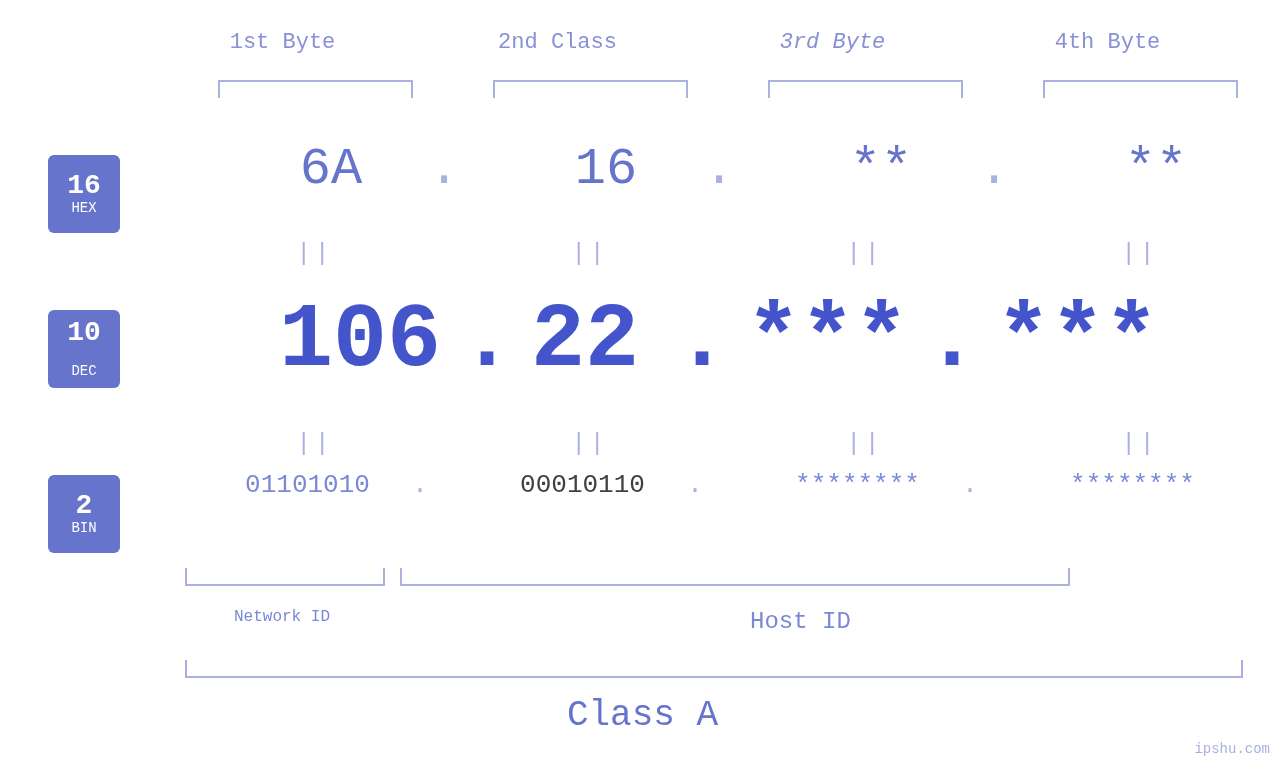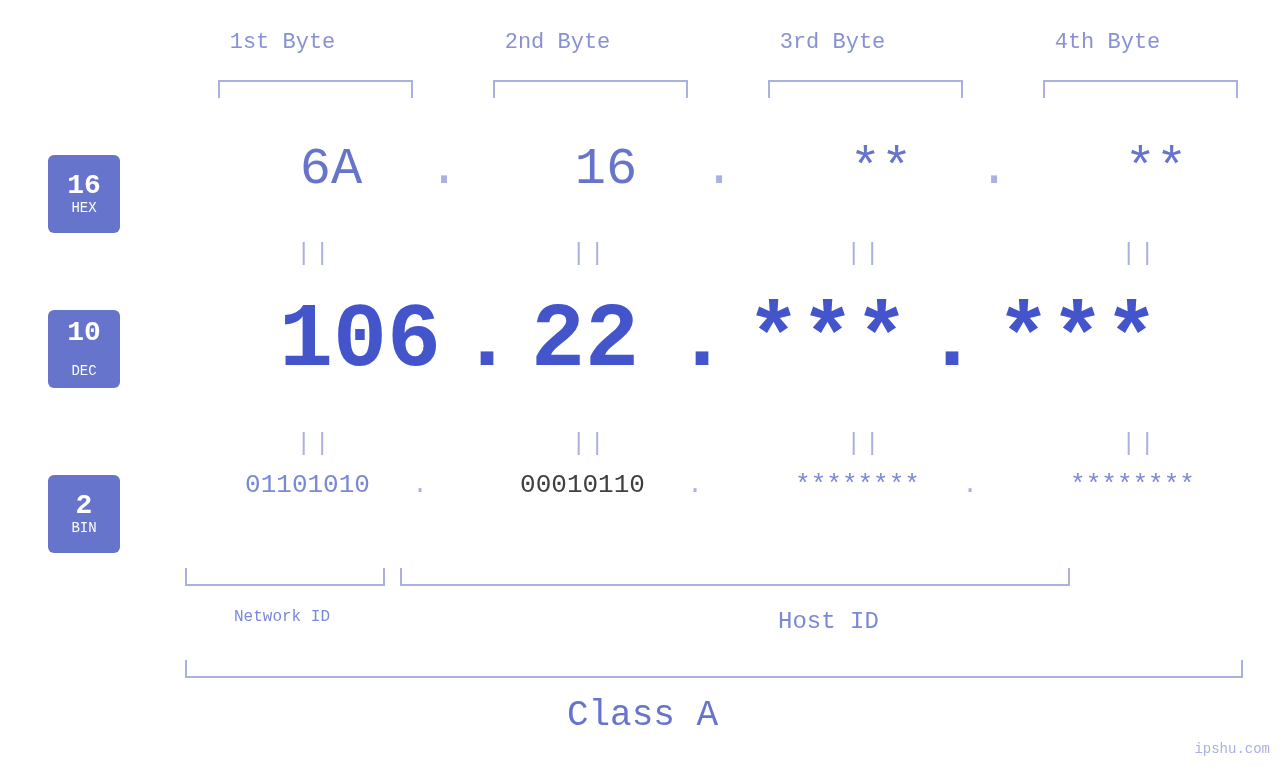--- a/index.html
+++ b/index.html
@@ -62,21 +62,21 @@
 
     .col-header {
       color: #8891d4;
       font-size: 22px;
       font-family: 'Courier New', Courier, monospace;
       text-align: center;
     }
 
     .col-header:nth-child(1) { width: 275px; margin-left: 145px; }
     .col-header:nth-child(2) { width: 275px; }
-    .col-header:nth-child(3) { width: 275px; }
+    .col-header:nth-child(3) { width: 275px; font-style: italic; }
     .col-header:nth-child(4) { width: 275px; }
 
     
     .top-brackets {
       position: absolute;
       top: 80px;
       left: 0;
       width: 1285px;
       display: flex;
       justify-content: center;
@@ -218,21 +218,20 @@
       font-family: 'Courier New', Courier, monospace;
     }
 
     .host-id-label {
       position: absolute;
       left: 750px;
       top: 8px;
       color: #7a88d8;
       font-size: 24px;
       font-family: 'Courier New', Courier, monospace;
-      margin-left: 28px;
     }
 
     
     .big-bracket {
       position: absolute;
       top: 660px;
       left: 185px;
       width: 1058px;
       border: 2px solid #aab0e0;
       border-top: none;
@@ -259,21 +258,21 @@
       font-family: 'Courier New', Courier, monospace;
     }
   </style>
 </head>
 <body>
 
 <div class="main-container">
 
   <div class="col-headers">
     <div class="col-header">1st Byte</div>
-    <div class="col-header">2nd Byte</div>
+    <div class="col-header">2nd Class</div>
     <div class="col-header">3rd Byte</div>
     <div class="col-header">4th Byte</div>
   </div>
 
   <div class="top-brackets">
     <div class="bracket-top"></div>
     <div class="bracket-top"></div>
     <div class="bracket-top"></div>
     <div class="bracket-top"></div>
   </div>

